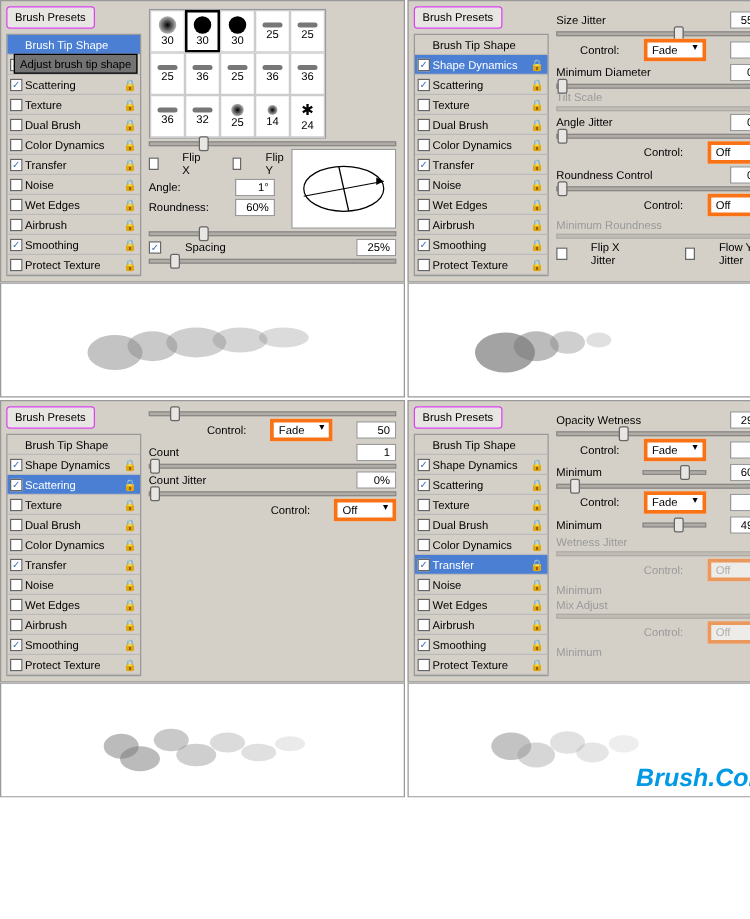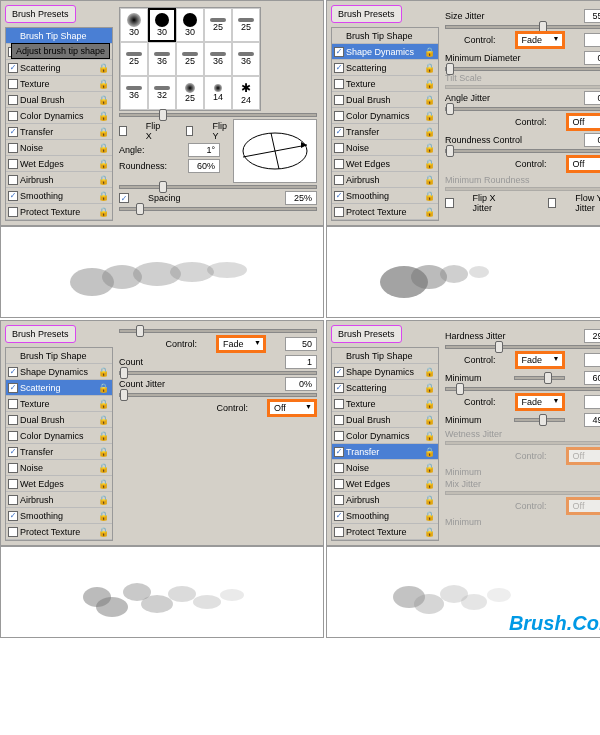--- a/index.html
+++ b/index.html
@@ -539,21 +539,21 @@
             </div>
       <div class="option-row">
               <span class="chk"></span>
               <span class="label">Protect Texture</span>
               <span class="lock">🔒</span>
             </div>
     </div>
   </div>
   <div class="main">
     <div class="field">
-            <span class="field-label">Hardness Jitter</span>
+            <span class="field-label">Opacity Wetness</span>
             <span style="flex:1"></span>
             <span class="val-box">29%</span>
           </div>
     <div class="slider">
             <div class="slider-thumb" style="left:29%"></div>
           </div>
     <div class="field">
             <span style="flex:1"></span>
             <span>Control:</span>
             <span class="dropdown">Fade</span>
@@ -588,21 +588,21 @@
     <div class="slider" style="opacity:0.5"></div>
     <div class="field disabled-row">
             <span style="flex:1"></span>
             <span>Control:</span>
             <span class="dropdown" style="opacity:0.6">Off</span>
           </div>
     <div class="field disabled-row">
             <span class="field-label">Minimum</span>
           </div>
     <div class="field disabled-row">
-            <span class="field-label">Mix Jitter</span>
+            <span class="field-label">Mix Adjust</span>
           </div>
     <div class="slider" style="opacity:0.5"></div>
     <div class="field disabled-row">
             <span style="flex:1"></span>
             <span>Control:</span>
             <span class="dropdown" style="opacity:0.6">Off</span>
           </div>
     <div class="field disabled-row">
             <span class="field-label">Minimum</span>
           </div>

